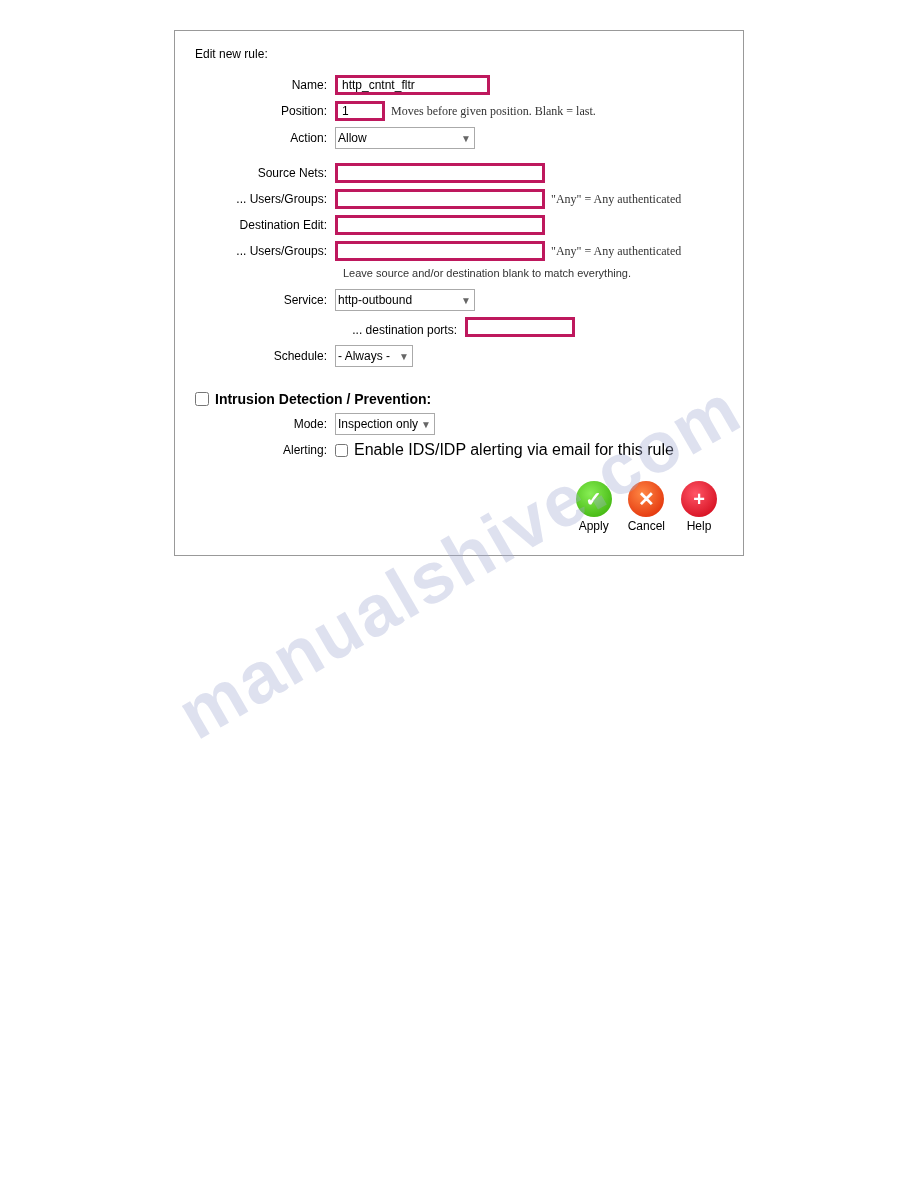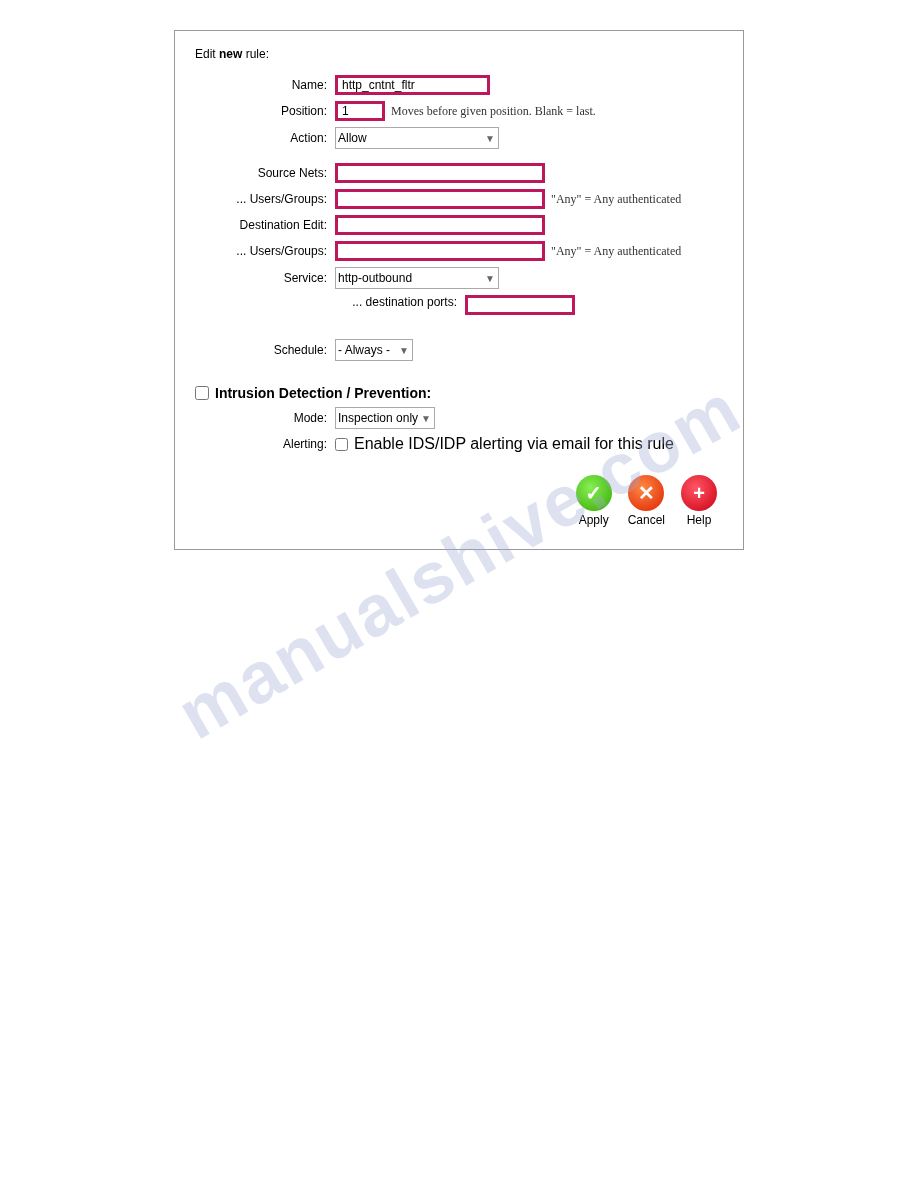--- a/index.html
+++ b/index.html
@@ -29,21 +29,21 @@
       margin: 0 auto;
     }
 
     .panel-title {
       font-size: 12px;
       margin-bottom: 14px;
       color: #000;
     }
 
     .panel-title strong {
-      font-weight: bold;
+      font-weight: normal;
     }
 
     .form-row {
       display: flex;
       align-items: center;
       margin-bottom: 6px;
     }
 
     .form-label {
       text-align: right;
@@ -76,21 +76,21 @@
 
     .form-select {
       border: 1px solid #aaa;
       padding: 1px 2px;
       font-size: 12px;
       height: 22px;
       background: #fff;
     }
 
     .form-select-medium {
-      width: 164px;
+      width: 140px;
     }
 
     .hint-text {
       font-size: 12px;
       color: #333;
       margin-left: 6px;
       font-family: Liberation Serif, serif;
     }
 
     .blank-hint {
@@ -284,36 +284,37 @@
       <div class="form-label">Destination Edit:</div>
       <input type="text" class="form-input form-input-wide" value="" style="">
     </div>
 
     <div class="form-row">
       <div class="form-label">... Users/Groups:</div>
       <input type="text" class="form-input form-input-wide" value="" style="">
       <span class="hint-text">"Any" = Any authenticated</span>
     </div>
 
+    <div class="leave-blank-note">Leave source and/or destination blank to match everything.</div>
 
     <div class="form-row">
       <div class="form-label">Service:</div>
       <div class="select-wrapper">
         <select class="form-select form-select-medium">
           <option>http-outbound</option>
           <option>any</option>
           <option>http</option>
           <option>https</option>
         </select>
         <span class="select-arrow">▼</span>
       </div>
     </div>
 
 
-    <div style="display: flex; align-items: flex-start; margin-bottom: 16px;">
+    <div style="display: flex; align-items: flex-end; margin-bottom: 0;">
       <div style="min-width: 140px;"></div>
       <span style="text-align: right; min-width: 130px; padding-right: 8px; font-size: 12px;">... destination ports:</span>
       <input type="text" class="form-input" style="width: 110px;" value="">
     </div>
 
     <div class="divider-row"></div>
 
     <div class="form-row">
       <div class="form-label">Schedule:</div>
       <div class="select-wrapper">

